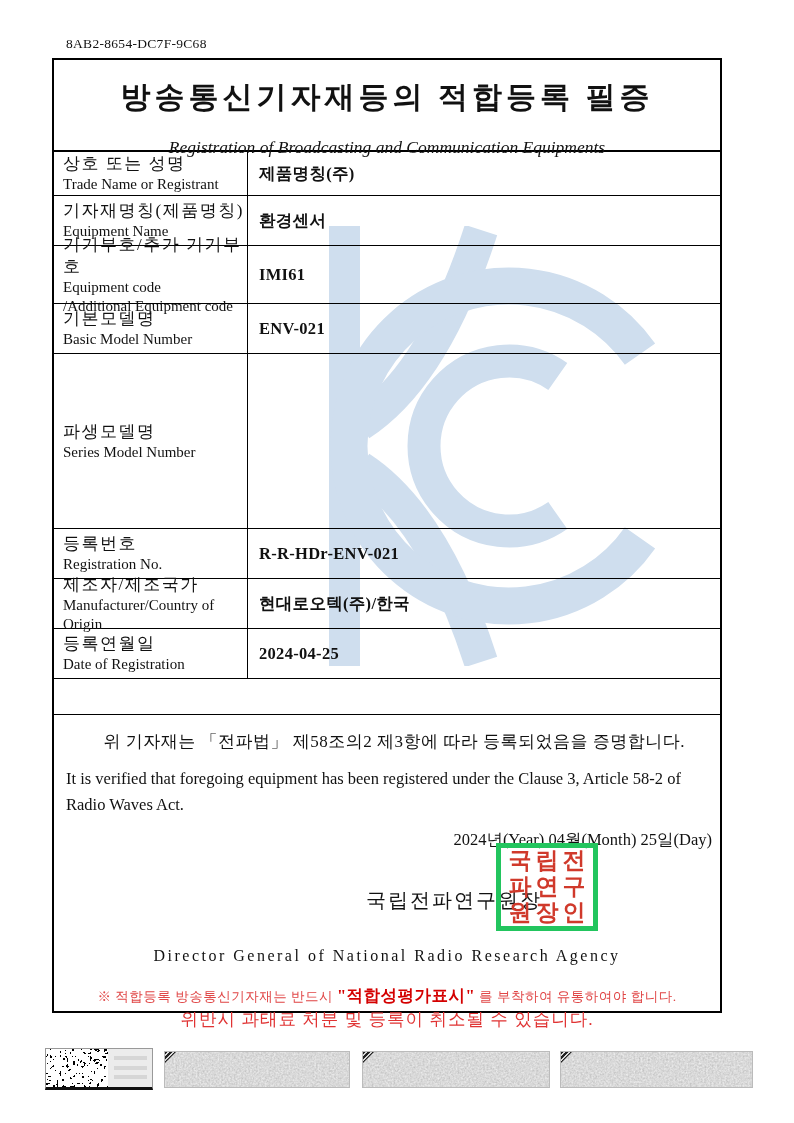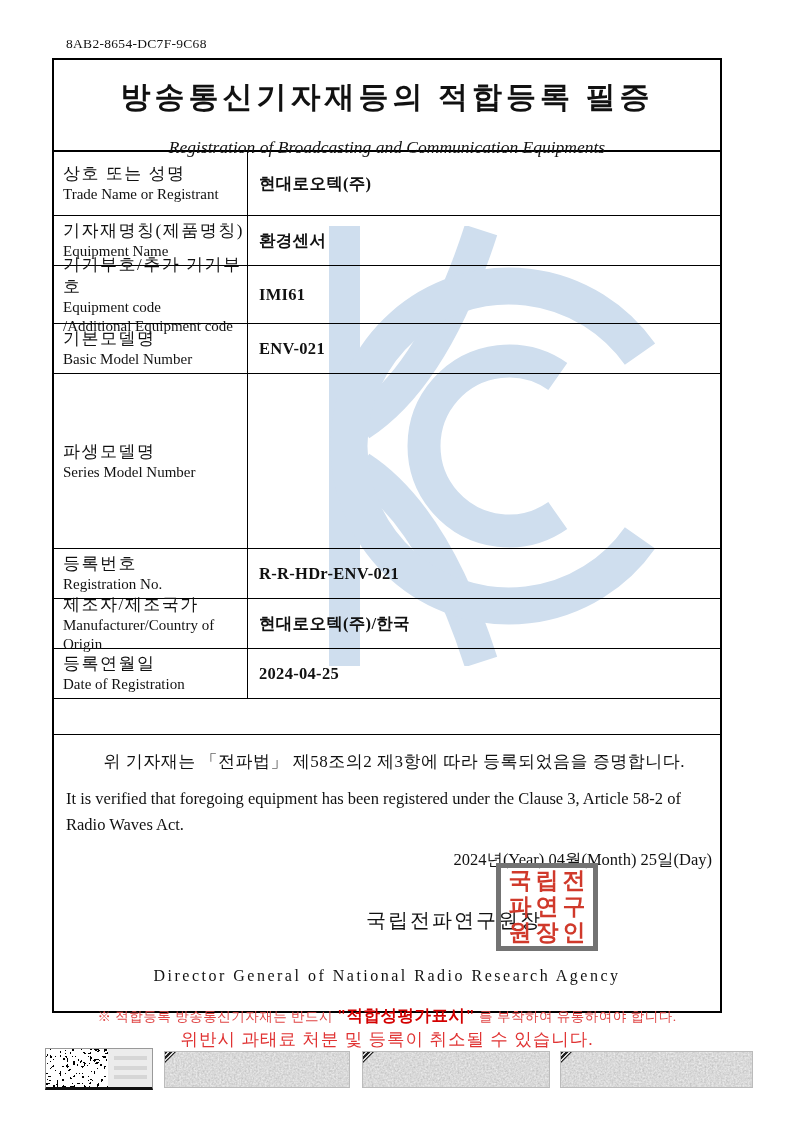--- a/index.html
+++ b/index.html
@@ -41,38 +41,38 @@
   .row .label{
     width:194px;box-sizing:border-box;border-right:1.5px solid #000;
     padding:3px 2px 3px 9px;display:flex;flex-direction:column;justify-content:center;
   }
   .label-ko{font-size:17px;letter-spacing:1.5px;line-height:1.3;}
   .label-en{font-size:15px;line-height:1.22;white-space:pre-line;}
   .row .value{
     flex:1;display:flex;align-items:center;padding-left:11px;
     font-weight:bold;font-size:16.5px;letter-spacing:.3px;
   }
-  .h52{height:64px}.h50{height:50px}.h58{height:58px}.h175{height:175px}.h36{height:36px}
+  .h52{height:44px}.h50{height:50px}.h58{height:58px}.h175{height:175px}.h36{height:36px}
   .h175 .label{justify-content:center}
   
   .statement{position:relative;z-index:1;padding:9px 12px 0 12px;}
   .stmt-ko{margin:6px 0 3px 0;font-size:17px;text-indent:2.2em;letter-spacing:.5px;}
   .stmt-en{margin:13px 0 0 0;font-size:16.5px;line-height:1.6;}
   .date-line{
     position:relative;z-index:1;text-align:right;padding-right:8px;
     font-size:16.5px;margin-top:10px;height:26px;
   }
   
   .signature{position:relative;z-index:1;height:88px;}
   .issuer-ko{
     position:absolute;left:312px;top:32px;font-size:20px;letter-spacing:2px;
   }
   .stamp{
     position:absolute;left:442px;top:-12px;width:92px;height:78px;
-    border:5px solid #737373;display:flex;flex-direction:column;
+    border:5px solid #22c55e;display:flex;flex-direction:column;
     justify-content:space-around;text-align:center;color:#d0392b;
     font-weight:bold;background:rgba(255,255,255,0);
   }
   .stamp-row{font-size:23px;line-height:1;letter-spacing:4px;text-indent:4px;}
   .director-line{
     position:relative;z-index:1;text-align:center;font-size:16px;
     letter-spacing:2.5px;margin-top:4px;height:26px;
   }
   
   .notice{position:relative;z-index:1;text-align:center;margin-top:12px;}
@@ -122,21 +122,21 @@
   <div class="title-block">
     <h1 class="title-ko">방송통신기자재등의 적합등록 필증</h1>
     <div class="title-en">Registration of Broadcasting and Communication Equipments</div>
   </div>
 
   <div class="row h52">
     <div class="label">
       <span class="label-ko">상호 또는 성명</span>
       <span class="label-en">Trade Name or Registrant</span>
     </div>
-    <div class="value">현대로오텍(주)</div>
+    <div class="value">제품명칭(주)</div>
   </div>
 
   <div class="row h50">
     <div class="label">
       <span class="label-ko">기자재명칭(제품명칭)</span>
       <span class="label-en">Equipment Name</span>
     </div>
     <div class="value">환경센서</div>
   </div>
 

